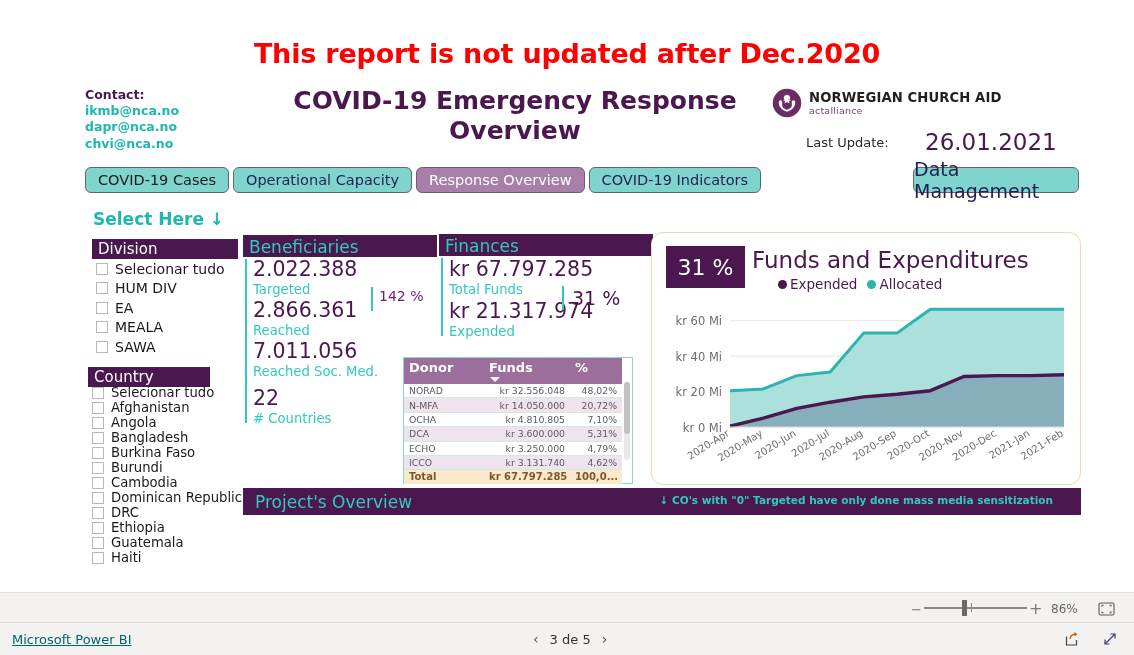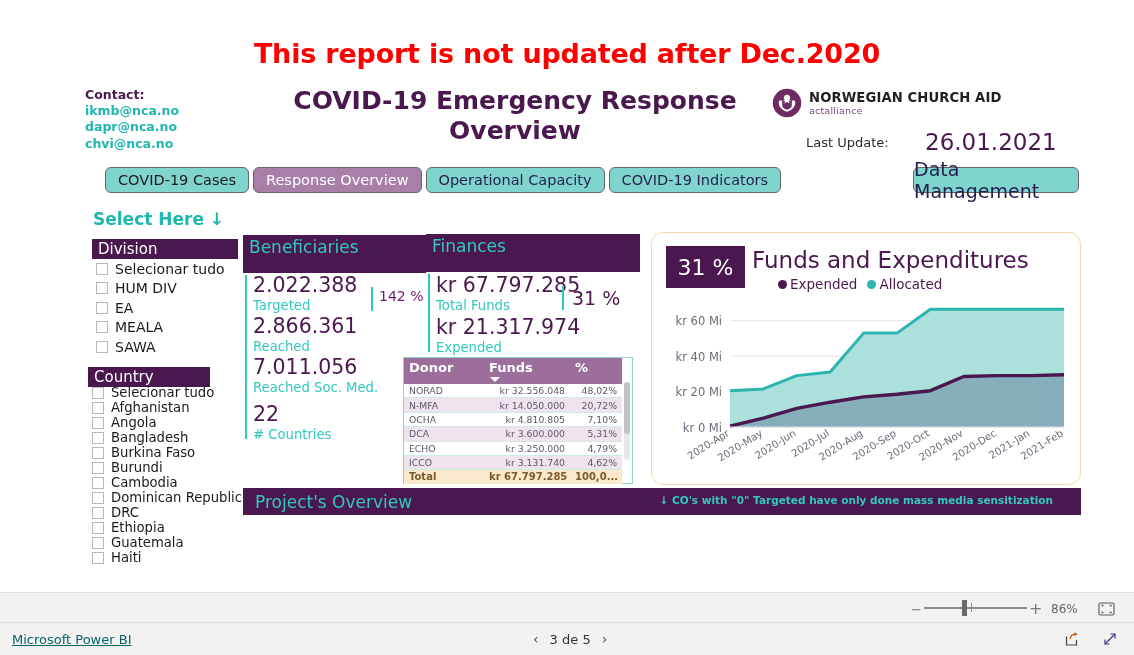--- a/index.html
+++ b/index.html
@@ -95,21 +95,21 @@
     height: 26px; padding: 0 12px;
     display: flex; align-items: center; justify-content: center;
     border: 1.5px solid #666666;
     border-radius: 6px;
     background: #7FD4CE;
     color: #241F4E;
     font-size: 14.5px;
     cursor: pointer;
     white-space: nowrap;
   }
-  .tab.t-first { color: #1a1a1a; margin-left: 20px; }
+  .tab.t-first { color: #1a1a1a; }
   .tab.active { background: #A87FA8; color: #ffffff; }
 
   .dm-btn {
     position: absolute; left: 913px; top: 167px;
     width: 166px; height: 26px;
     display: flex; align-items: center; justify-content: center;
     border: 1.5px solid #666666; border-radius: 6px;
     background: #7FD4CE; color: #241F4E; font-size: 19px;
     cursor: pointer;
   }
@@ -138,25 +138,25 @@
     width: 12px; height: 12px;
     border: 1px solid #b8b8b8; background: #ffffff;
     flex: 0 0 auto;
   }
   .chk-lbl { font-size: 13.2px; color: #1a1a1a; white-space: nowrap; }
   .slicer-div .chk-lbl { font-size: 14px; }
   .clip-cty { position: absolute; left: 88px; top: 385px; width: 160px; height: 208px; overflow: hidden; }
 
   
   .card-ben { position: absolute; left: 243px; top: 235px; width: 194px; height: 252px; background: #ffffff; }
-  .card-fin { position: absolute; left: 426px; top: 234px; width: 214px; height: 126px; background: #ffffff; }
+  .card-fin { position: absolute; left: 439px; top: 234px; width: 214px; height: 126px; background: #ffffff; }
   .card-hdr {
     background: #4A174E; color: #32C8C0;
     font-size: 17px; font-weight: normal;
-    padding: 2px 6px 16px 6px;
+    padding: 2px 6px 0 6px;
   }
   .card-body { position: relative; padding-left: 10px; }
   .card-body::before {
     content: ""; position: absolute; left: 2px; top: 2px; bottom: 4px;
     width: 2px; background: #32C8C0;
   }
   .kpi-num { font-size: 20.5px; color: #4A174E; line-height: 25px; }
   .kpi-lbl { font-size: 13.2px; color: #32C8C0; line-height: 16px; }
   .kpi-num-kr { font-size: 20.5px; color: #4A174E; line-height: 26px; }
 
@@ -336,22 +336,22 @@
         <span class="nca-name">NORWEGIAN CHURCH AID</span>
         <span class="nca-sub">actalliance</span>
       </span>
     </div>
 
     <div class="last-update-lbl">Last Update:</div>
     <div class="last-update-val">26.01.2021</div>
 
     <div class="tabbar">
       <div class="tab t-first">COVID-19 Cases</div>
+      <div class="tab">Operational Capacity</div>
       <div class="tab active">Response Overview</div>
-      <div class="tab">Operational Capacity</div>
       <div class="tab">COVID-19 Indicators</div>
     </div>
     <div class="dm-btn">Data Management</div>
 
     <div class="select-here">Select Here ↓</div>
 
     <div class="slicer-div">
       <div class="slicer-hdr">Division</div>
       <div class="chk-row">
         <span class="chk-box"></span>

